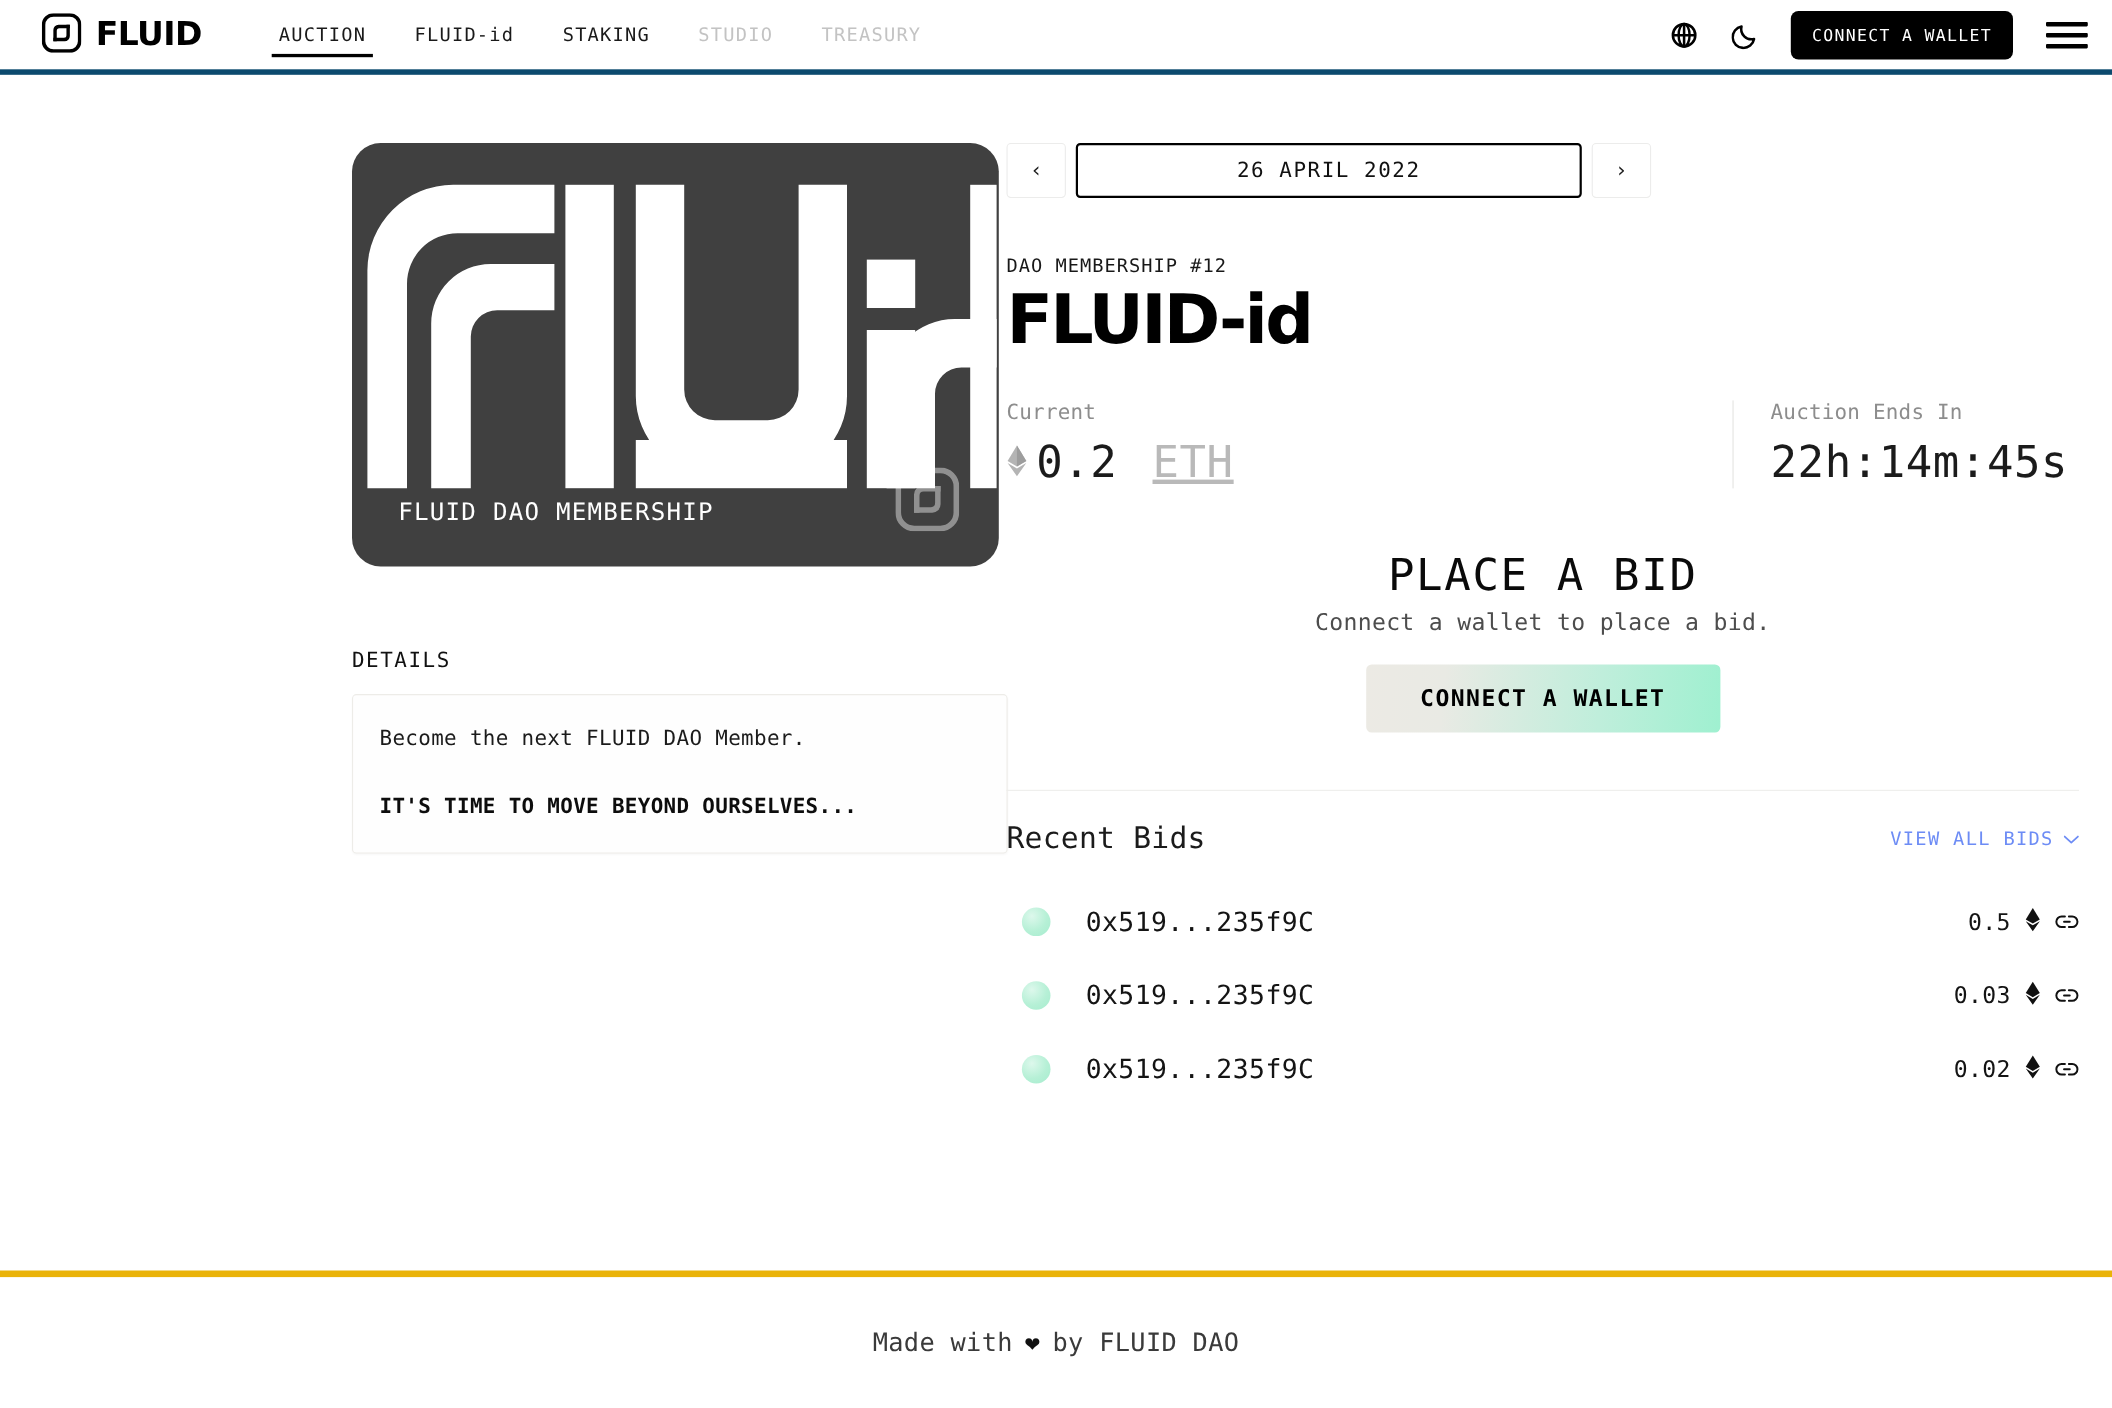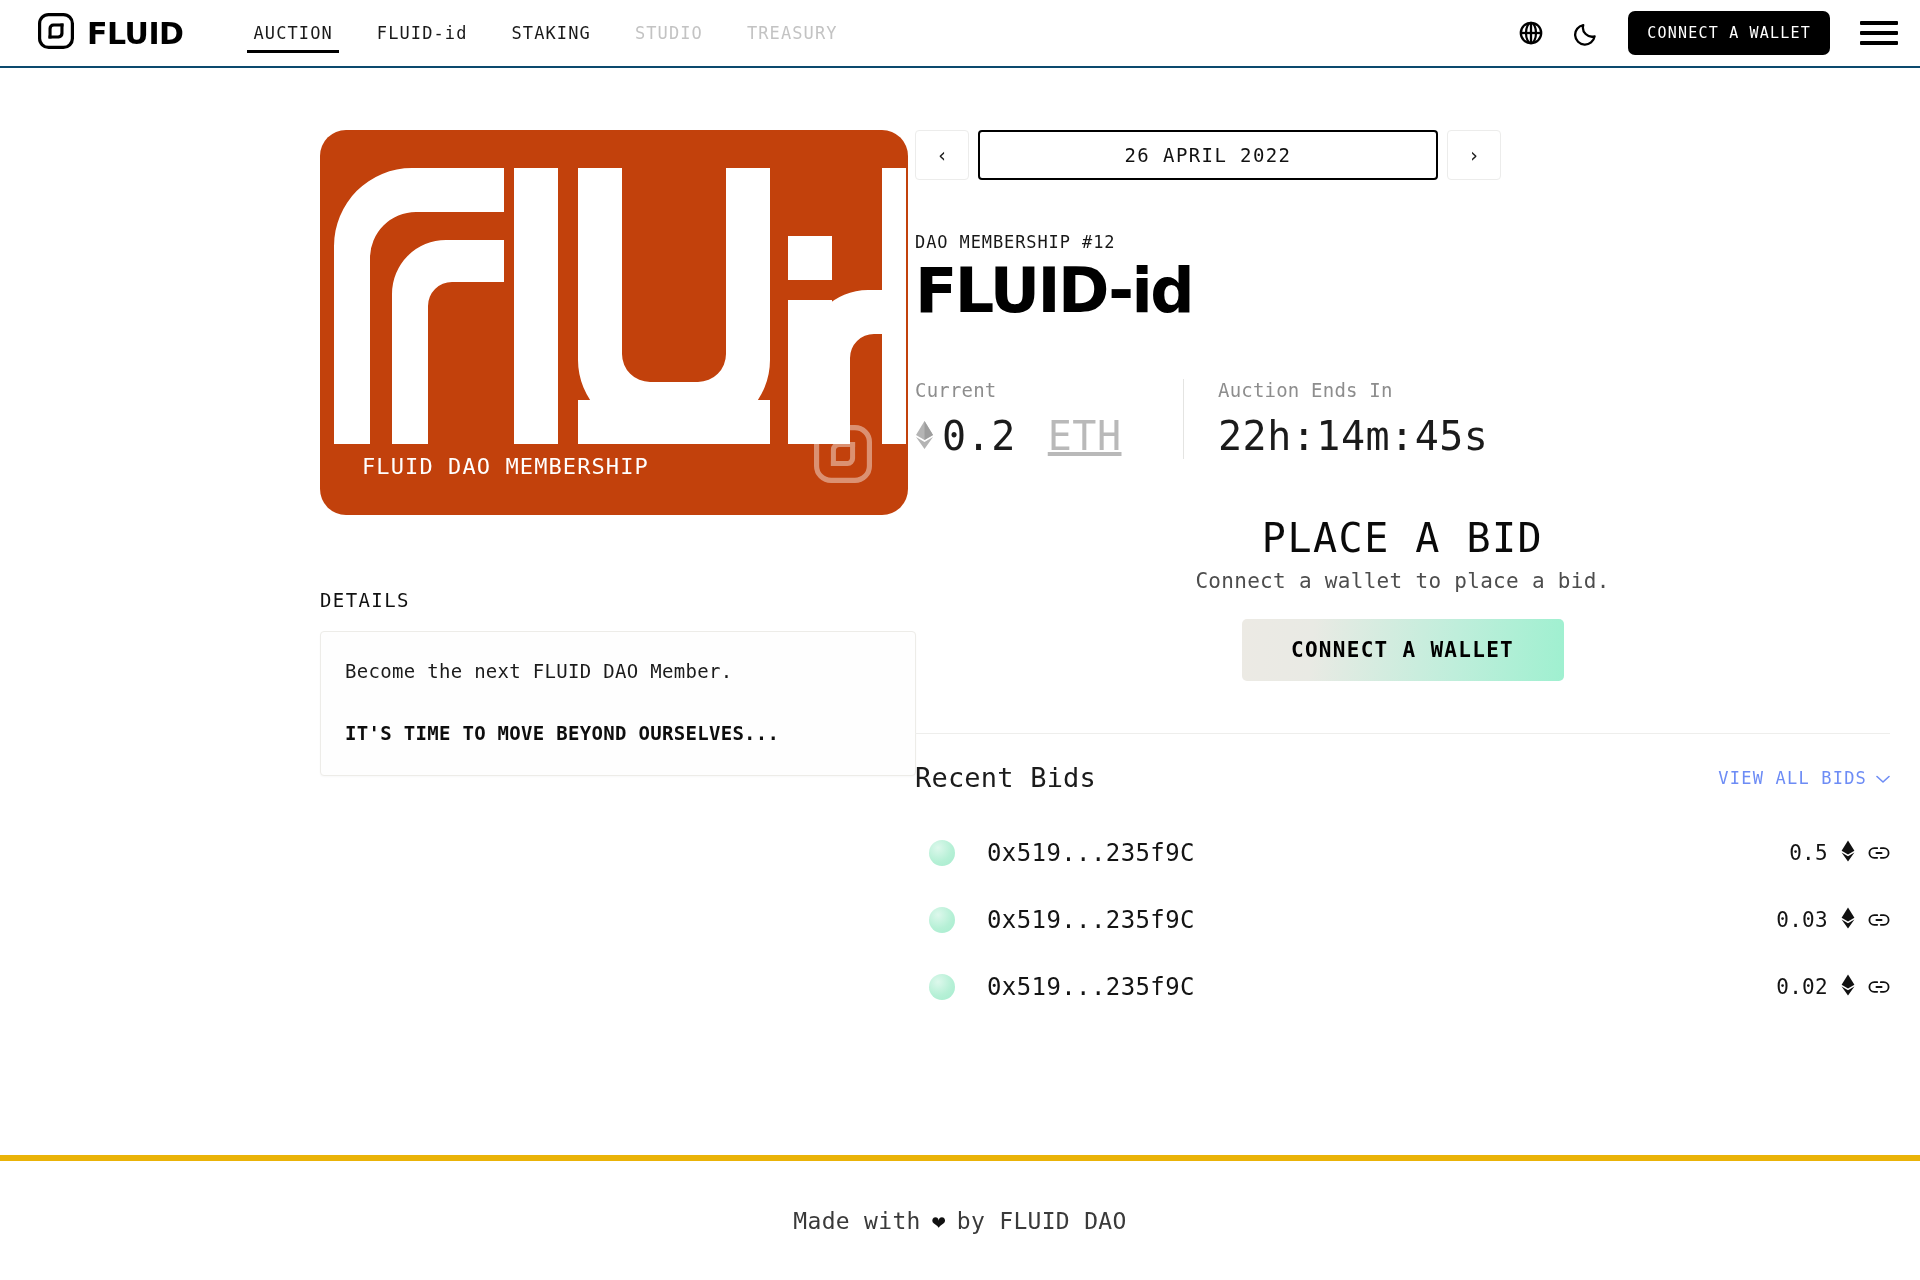--- a/index.html
+++ b/index.html
@@ -12,21 +12,21 @@
     font-family: "DejaVu Sans Mono", "Liberation Mono", monospace;
     color: #111111;
     overflow: hidden;
   }
 
   
   .header {
     height: 68px;
     display: flex;
     align-items: center;
-    border-bottom: 2px solid #0c4a6e;
+    border-bottom: 5px solid #0c4a6e;
     padding: 0 22px 0 38px;
     position: relative;
   }
 
   .brand {
     display: flex;
     align-items: center;
     gap: 13px;
     margin-right: 48px;
   }
@@ -109,21 +109,21 @@
   }
   .col-right {
     width: 1005px;
     padding-left: 0;
   }
 
   
   .nft-card {
     width: 588px;
     height: 385px;
-    background: #c2410c;
+    background: #404040;
     border-radius: 26px;
     position: relative;
     overflow: hidden;
   }
   .nft-art { position: absolute; top: 24px; left: 6px; }
   .nft-caption {
     position: absolute;
     left: 42px;
     bottom: 36px;
     color: #fff;
@@ -211,21 +211,22 @@
     font-weight: 700;
     font-size: 62px;
     letter-spacing: -2.5px;
     color: #000;
     line-height: 1.05;
   }
 
   
   .stats {
     display: flex;
-    margin-top: 56px;
+    margin-top: 41px;
+    justify-content: space-between;
   }
   .stat { padding-right: 40px; }
   .stat.right {
     border-left: 1px solid #e4e4e2;
     padding-left: 34px;
   }
   .stat-label {
     font-size: 19px;
     color: #8d8d8d;
     letter-spacing: 0.2px;

